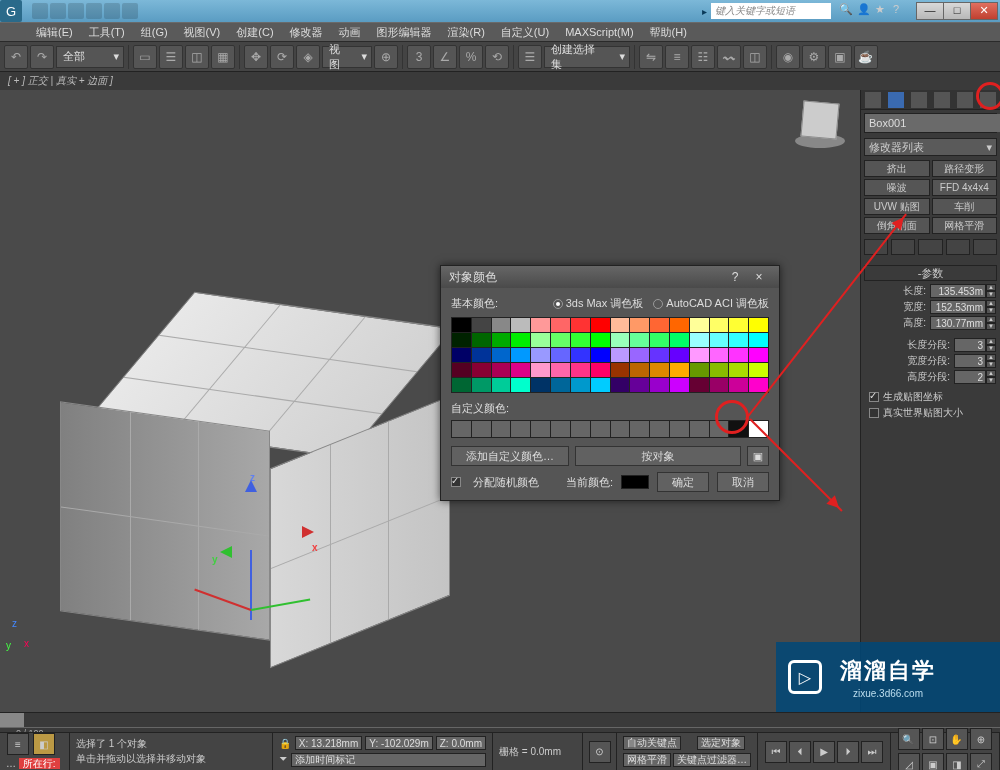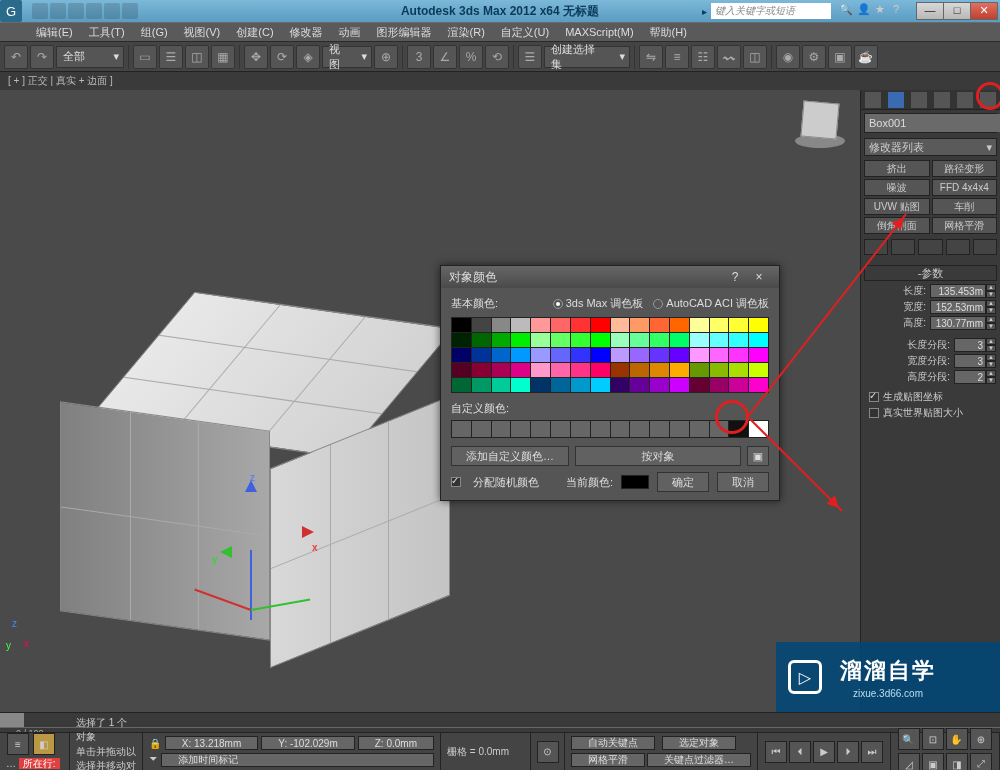--- a/index.html
+++ b/index.html
@@ -23,21 +23,21 @@
 .menubar .item { padding: 0 8px; height: 100%; display: flex; align-items: center; }
 
 
 .toolbar { height: 30px; background: #444; border-bottom: 1px solid #222; display: flex; align-items: center; padding: 0 4px; gap: 2px; }
 .toolbar .btn { width: 24px; height: 24px; background: #555; border: 1px solid #333; border-radius: 2px; display: inline-flex; align-items: center; justify-content: center; font-size: 12px; color: #aaa; }
 .toolbar .combo { height: 22px; background: #555; border: 1px solid #333; color: #ddd; padding: 0 24px 0 6px; display: flex; align-items: center; font-size: 11px; position: relative; }
 .toolbar .combo:after { content: "▾"; position: absolute; right: 4px; }
 .toolbar .sep { width: 1px; height: 24px; background: #333; margin: 0 2px; }
 
 
-.infobar { height: 18px; background: #3a3a3a; color: #bbb; font-size: 10px; padding-left: 8px; display: flex; align-items: center; }
+.infobar { height: 18px; background: #3a3a3a; color: #bbb; font-size: 10px; padding-left: 8px; display: flex; align-items: center; font-style: italic; }
 
 
 .main { position: absolute; top: 90px; left: 0; right: 0; bottom: 58px; display: flex; }
 .viewport { flex: 1; background: #4a4a4a; position: relative; overflow: hidden; }
 .rightpanel { width: 140px; background: #3a3a3a; border-left: 1px solid #222; display: flex; flex-direction: column; }
 
 
 .viewcube { position: absolute; right: 10px; top: 6px; width: 60px; height: 60px; }
 .viewcube .cube { width: 36px; height: 36px; background: #ccc; border: 1px solid #888; margin: 6px auto 0; transform: rotate(5deg); }
 .viewcube .base { width: 50px; height: 14px; background: #888; border-radius: 50%; margin: -4px auto 0; }
@@ -103,21 +103,21 @@
 .spinner .val { width: 56px; height: 14px; background: #666; border: 1px solid #222; color: #ddd; text-align: right; padding-right: 2px; font-size: 10px; display: flex; align-items: center; justify-content: flex-end; }
 .spinner .arrows { width: 10px; height: 14px; display: flex; flex-direction: column; }
 .spinner .arrows span { flex: 1; background: #555; border: 1px solid #222; font-size: 6px; text-align: center; line-height: 5px; }
 
 
 .timeline { position: absolute; bottom: 38px; left: 0; right: 0; height: 20px; background: #3a3a3a; border-top: 1px solid #222; }
 .timeline .scrub { position: absolute; left: 0; width: 24px; height: 14px; background: #888; top: 0; }
 .timeline .ticks { position: absolute; top: 14px; left: 0; right: 0; height: 6px; border-top: 1px solid #666; font-size: 9px; color: #aaa; padding-left: 16px; }
 .statusbar { position: absolute; bottom: 0; left: 0; right: 0; height: 38px; background: #444; border-top: 1px solid #222; display: flex; align-items: stretch; font-size: 10px; }
 .statusbar .seg { border-right: 1px solid #222; padding: 2px 6px; display: flex; flex-direction: column; justify-content: center; gap: 1px; }
-.statusbar .field { background: #666; border: 1px solid #222; height: 14px; color: #ddd; padding: 0 16px; display: inline-flex; align-items: center; }
+.statusbar .field { background: #666; border: 1px solid #222; height: 14px; color: #ddd; padding: 0 3px; display: inline-flex; align-items: center; }
 .statusbar .pbtn { width: 22px; height: 22px; background: #555; border: 1px solid #222; margin: 1px; display: inline-flex; align-items: center; justify-content: center; }
 .red-highlight { background: #e04040; color: #fff; padding: 0 4px; }
 
 
 .red-circle { position: absolute; border: 3px solid #e02020; border-radius: 50%; pointer-events: none; }
 .red-arrow { position: absolute; height: 2px; background: #e02020; transform-origin: left center; pointer-events: none; }
 .red-arrow:after { content: ""; position: absolute; right: -2px; top: -5px; border: 6px solid transparent; border-left: 12px solid #e02020; }
 
 
 .watermark { position: absolute; right: 0; bottom: 58px; width: 224px; height: 70px; background: rgba(0,72,120,0.85); display: flex; align-items: center; justify-content: center; color: #fff; flex-direction: column; }
@@ -131,21 +131,20 @@
 <div class="titlebar">
   <div class="logo">G</div>
   <div class="qat">
     <span></span>
     <span></span>
     <span></span>
     <span></span>
     <span></span>
     <span></span>
   </div>
-  <div class="title">Autodesk 3ds Max 2012 x64   无标题</div>
   <div style="margin-left:auto;display:flex;align-items:center;gap:4px;padding-right:2px;">
     <span style="font-size:10px;color:#0a3a5a;">▸</span>
     <div class="search">键入关键字或短语</div>
     <div class="right-icons">
       <span>🔍</span>
       <span>👤</span>
       <span>★</span>
       <span>?</span>
     </div>
     <div class="winbtns">
@@ -523,21 +522,21 @@
       <span class="field" style="flex:1">添加时间标记</span>
     </div>
   </div>
   <div class="seg" style="width:90px">
       <div>栅格 = 0.0mm</div>
     </div>
   <div class="seg" style="width:34px;align-items:center;justify-content:center">
       <div class="pbtn">⊙</div>
     </div>
   <div class="seg">
-    <div style="display:flex;gap:7px">
+    <div style="display:flex;gap:16px">
         <span class="field">自动关键点</span>
         <span class="field">选定对象</span>
       </div>
     <div style="display:flex;gap:2px;margin-top:2px">
         <span class="field">网格平滑</span>
         <span class="field">关键点过滤器…</span>
       </div>
   </div>
   <div class="seg">
     <div style="display:flex">

